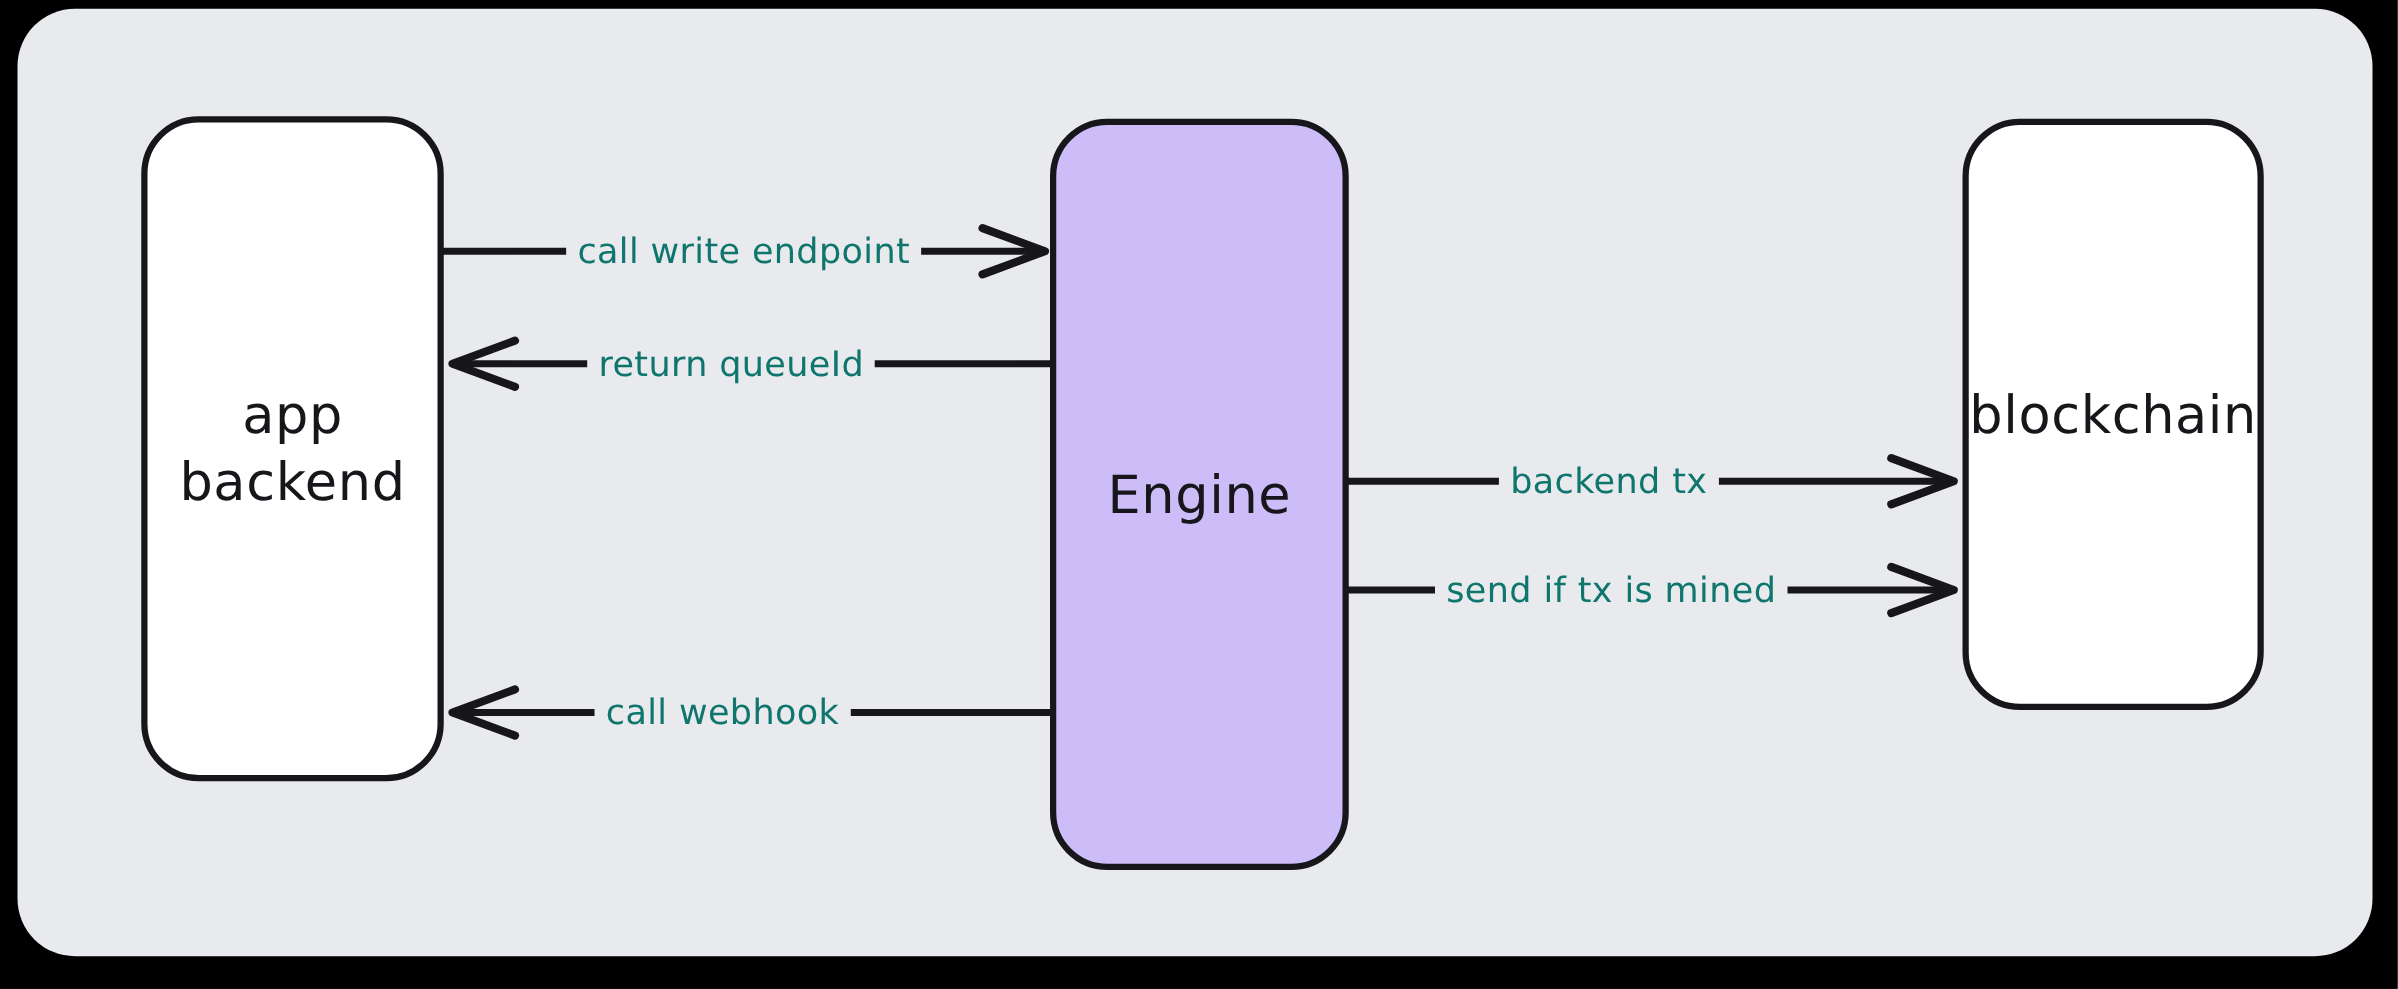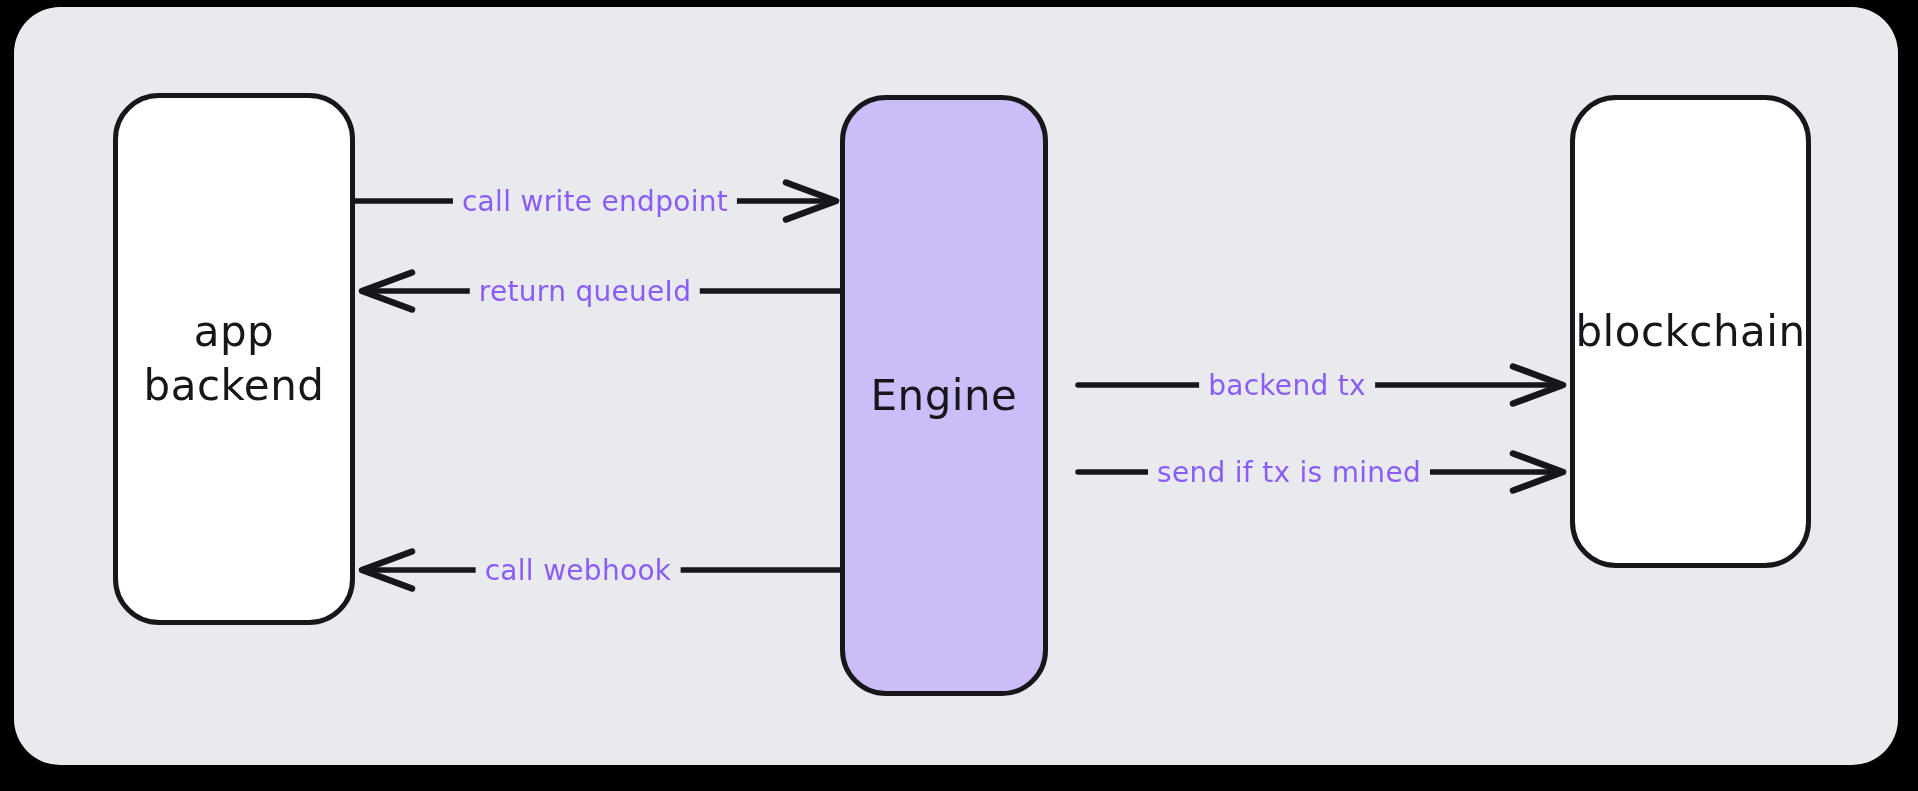--- a/index.html
+++ b/index.html
@@ -37,40 +37,40 @@
     box-sizing: border-box;
     border: 5px solid #17171b;
     border-radius: 46px;
     background: #ffffff;
     display: flex;
     align-items: center;
     justify-content: center;
     text-align: center;
   }
   .node-app-backend   { left: 113px;  top: 93px; width: 242px; height: 532px; }
-  .node-engine        { left: 840px;  top: 95px; width: 208px; height: 601px; background: #ccbdf8; }
+  .node-engine        { left: 840px;  top: 95px; width: 239px; height: 601px; background: #ccbdf8; }
   .node-blockchain    { left: 1570px; top: 95px; width: 241px; height: 473px; }
   .node-label {
     font-size: 42px;
     font-weight: 500;
     line-height: 1.28;
     letter-spacing: 0.5px;
     white-space: pre-line;
     color: #17171b;
   }
   .edge-label {
     position: absolute;
     transform: translate(-50%, -50%);
     background: #e9eaed;
     font-size: 28px;
     font-weight: 500;
     letter-spacing: 0.3px;
     white-space: nowrap;
     padding: 0 9px;
-    color: #8b5cf6;
+    color: #0f766e;
   }
   .edge-label-1 { left: 595px;  top: 201px; }
   .edge-label-2 { left: 585px;  top: 291px; }
   .edge-label-3 { left: 1287px; top: 385px; }
   .edge-label-4 { left: 1289px; top: 472px; }
   .edge-label-5 { left: 578px;  top: 570px; }
   .stroke-line {
     stroke: #17171b;
     stroke-width: 5.5;
     stroke-linecap: round;

